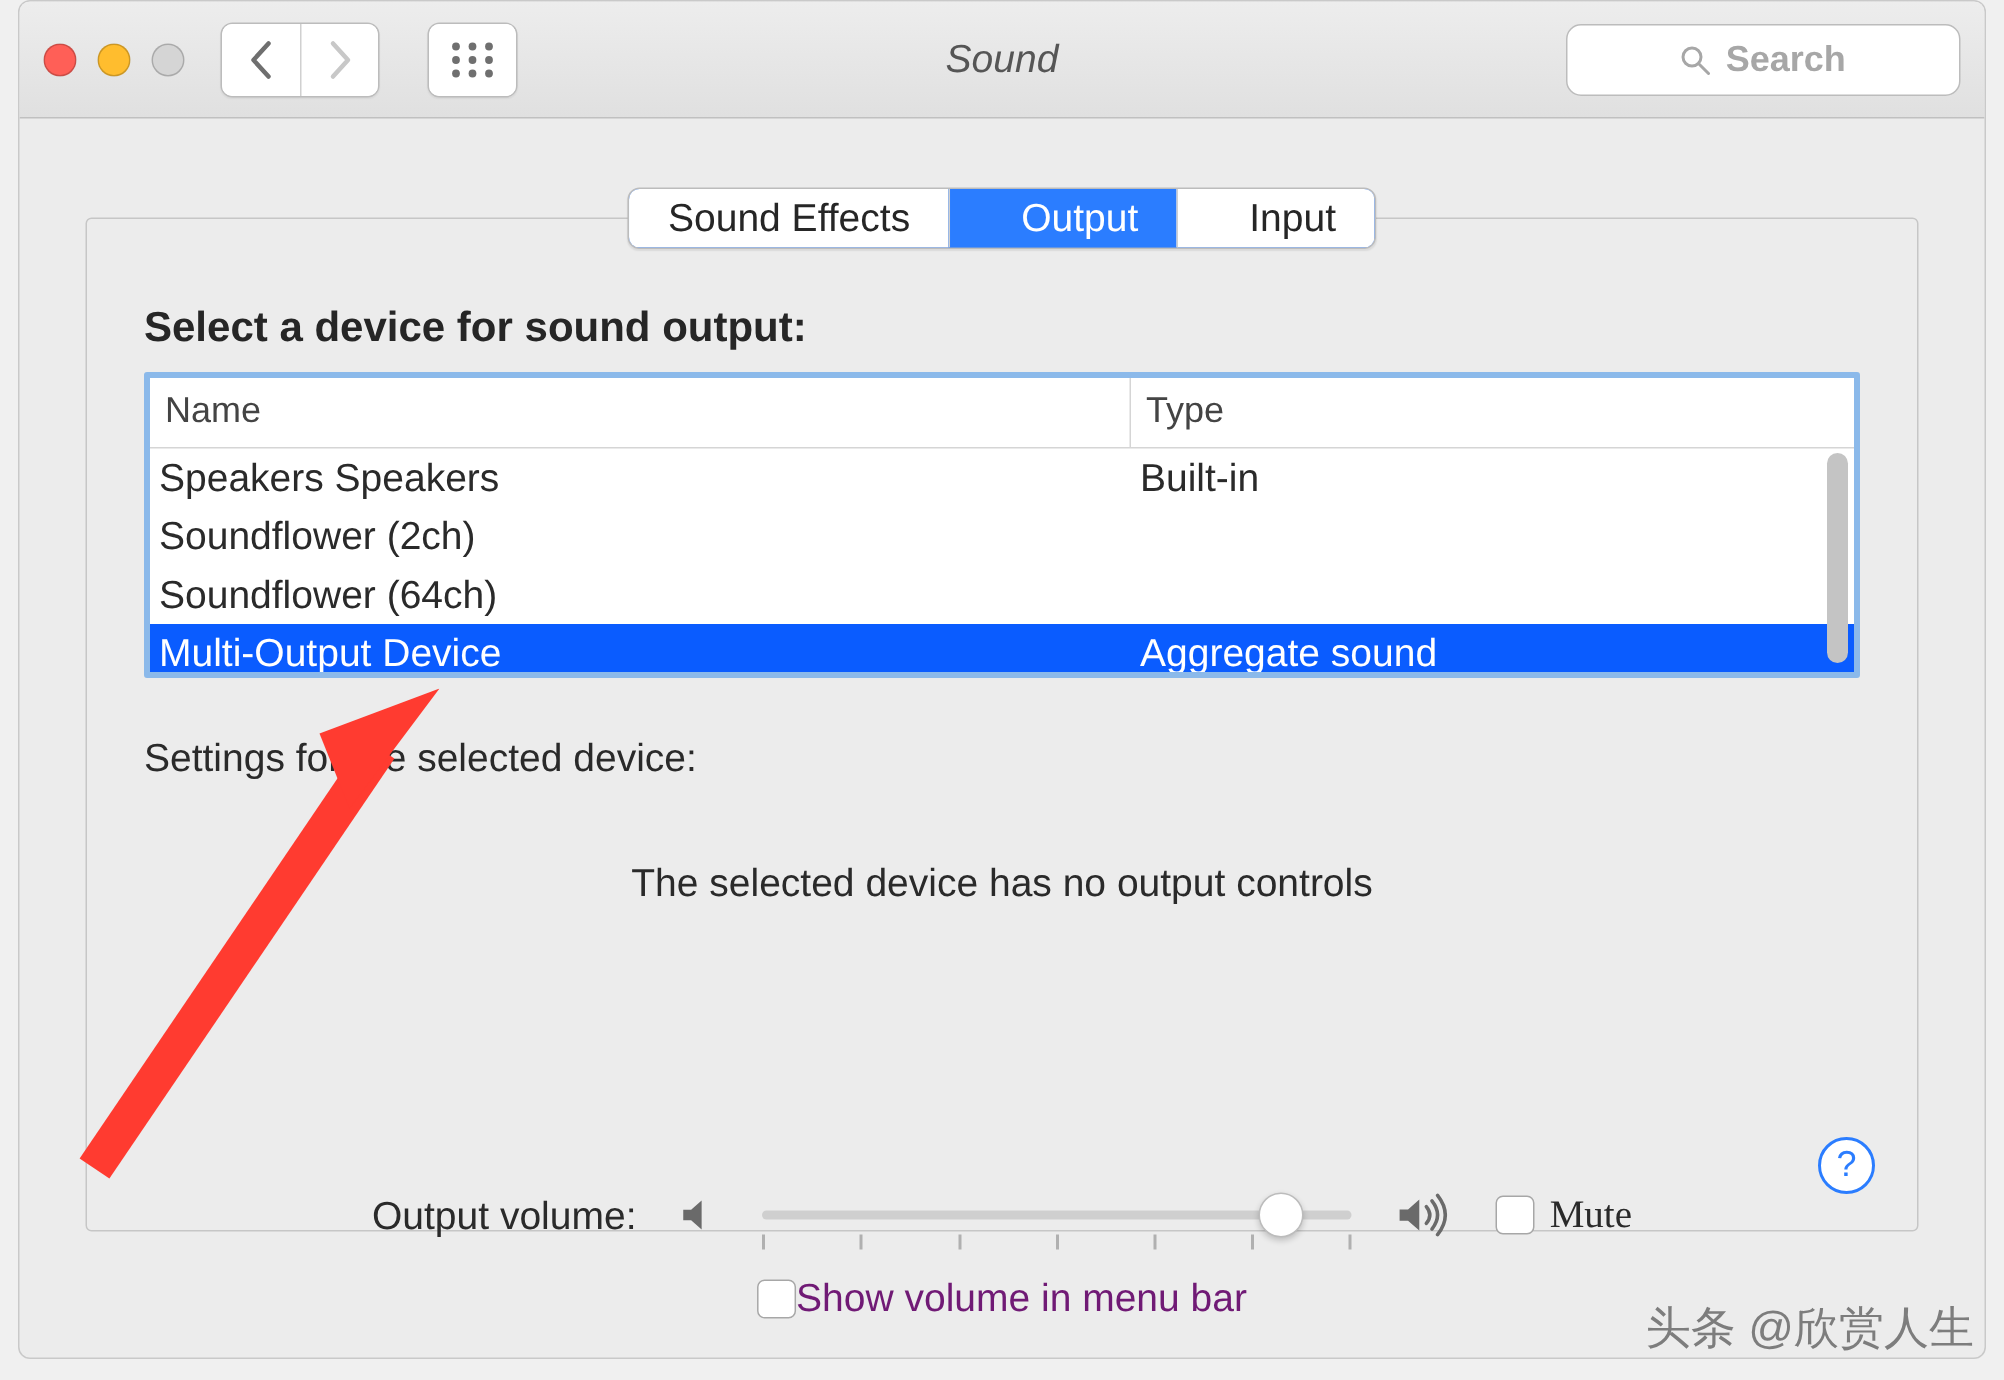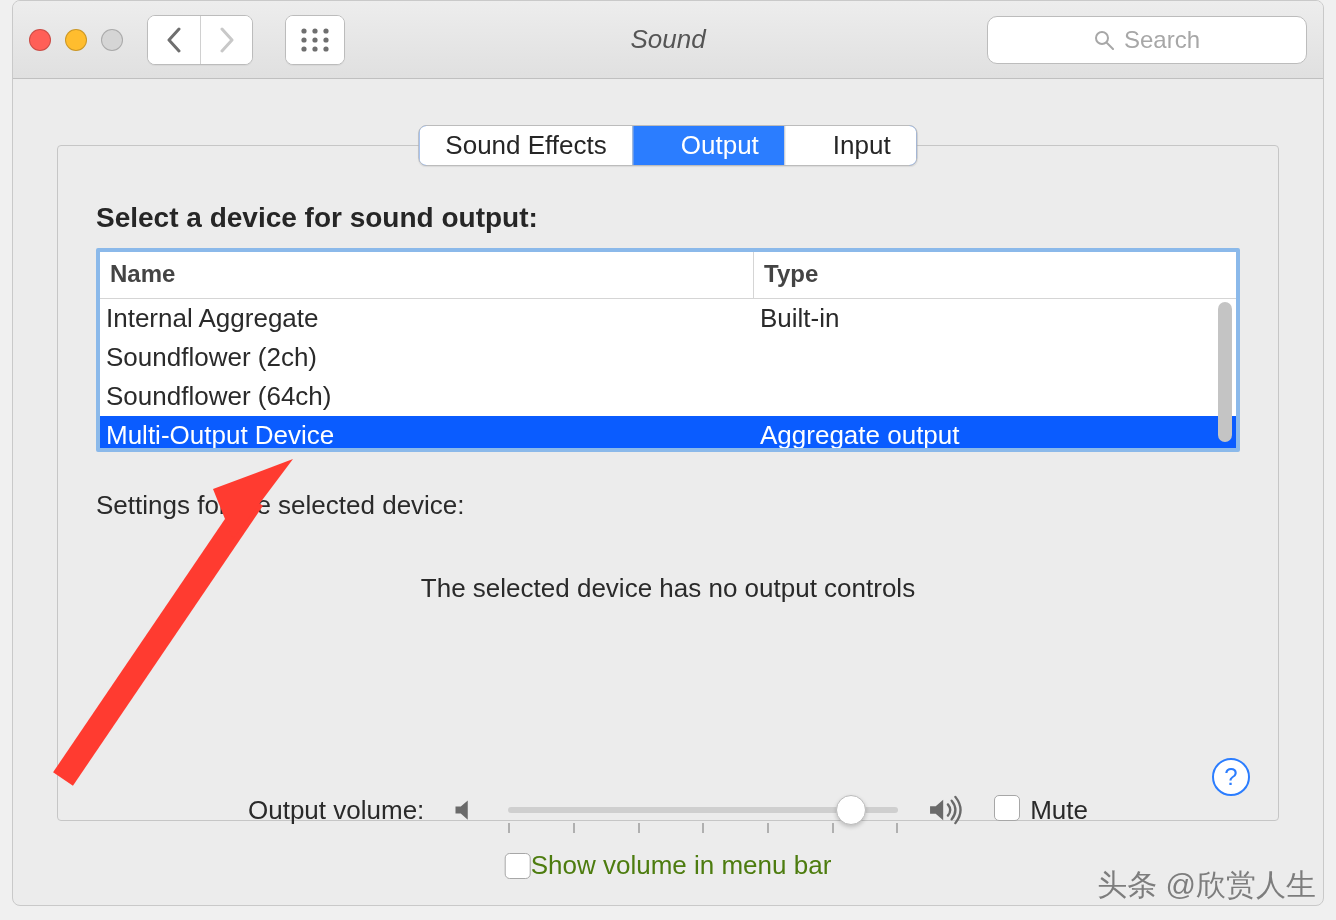--- a/index.html
+++ b/index.html
@@ -74,29 +74,30 @@
     left: 50%; transform: translateX(-50%);
     font-size: 26px;
     color: #555;
     font-style: italic;
   }
   .search-wrap {
     margin-left: auto;
     display: flex;
     align-items: center;
     gap: 10px;
-    width: 320px;
+    width: 263px;
     height: 48px;
     background: #fff;
     border: 1px solid #bcbcbc;
     border-radius: 10px;
     padding: 0 14px;
     color: #a7a7a7;
     font-size: 24px;
     justify-content: center;
+    font-weight: bold;
   }
   .search-wrap svg { flex-shrink: 0; }
   .body {
     position: relative;
     height: calc(100% - 78px);
   }
   .tabs {
     position: absolute;
     top: 46px;
     left: 50%;
@@ -149,21 +150,21 @@
   }
   .thead {
     display: flex;
     background: #fff;
     border-bottom: 1px solid #d5d5d5;
   }
   .th {
     font-size: 24px;
     color: #444;
     padding: 8px 10px 10px 10px;
-    font-weight: 700;
+    font-weight: 400;
   }
   .th-name { flex: 0 0 654px; border-right: 1px solid #d5d5d5; }
   .th-type { flex: 1; }
   .tbody { }
   .tr {
     display: flex;
     font-size: 26px;
     color: #2a2a2a;
   }
   .td-name { flex: 0 0 654px; padding: 4px 6px; }
@@ -247,38 +248,38 @@
   }
   .slider-ticks {
     position: absolute;
     left: 0; right: 0;
     top: 30px;
     display: flex;
     justify-content: space-between;
   }
   .tick { width: 2px; height: 10px; background: #b0b0b0; }
   .mute-wrap {
-    display: flex; align-items: flex-start; gap: 10px;
+    display: flex; align-items: center; gap: 10px; font-family: Liberation Serif, serif;
   }
   .checkbox {
     width: 26px; height: 26px;
     border: 1px solid #a7a7a7;
     border-radius: 5px;
     background: #fff;
     display: inline-block;
   }
   .menubar-row {
     position: absolute;
     left: 50%;
     transform: translateX(-50%);
     bottom: 24px;
     display: flex;
     align-items: center;
     font-size: 26px;
-    color: #4d7c0f;
+    color: #701a75;
   }
   .annotation-arrow {
     position: absolute;
     left: 20px;
     top: 380px;
     pointer-events: none;
     z-index: 5;
   }
   .watermark {
     position: absolute;
@@ -352,34 +353,34 @@
     <div class="panel">
       <div class="section-title">Select a device for sound output:</div>
 
       <div class="device-table">
         <div class="thead">
           <div class="th th-name">Name</div>
           <div class="th th-type">Type</div>
         </div>
         <div class="tbody">
           <div class="tr">
-            <div class="td-name">Internal Aggregate</div>
+            <div class="td-name">Speakers Speakers</div>
             <div class="td-type">Built-in</div>
           </div>
           <div class="tr">
             <div class="td-name">Soundflower (2ch)</div>
             <div class="td-type"></div>
           </div>
           <div class="tr">
             <div class="td-name">Soundflower (64ch)</div>
             <div class="td-type"></div>
           </div>
           <div class="tr selected">
             <div class="td-name">Multi-Output Device</div>
-            <div class="td-type">Aggregate output</div>
+            <div class="td-type">Aggregate sound</div>
           </div>
         </div>
         <div class="scroll-thumb"></div>
       </div>
 
       <div class="settings-label">Settings for the selected device:</div>
       <div class="no-controls">The selected device has no output controls</div>
 
       <div class="help-btn">
         <span>?</span>

